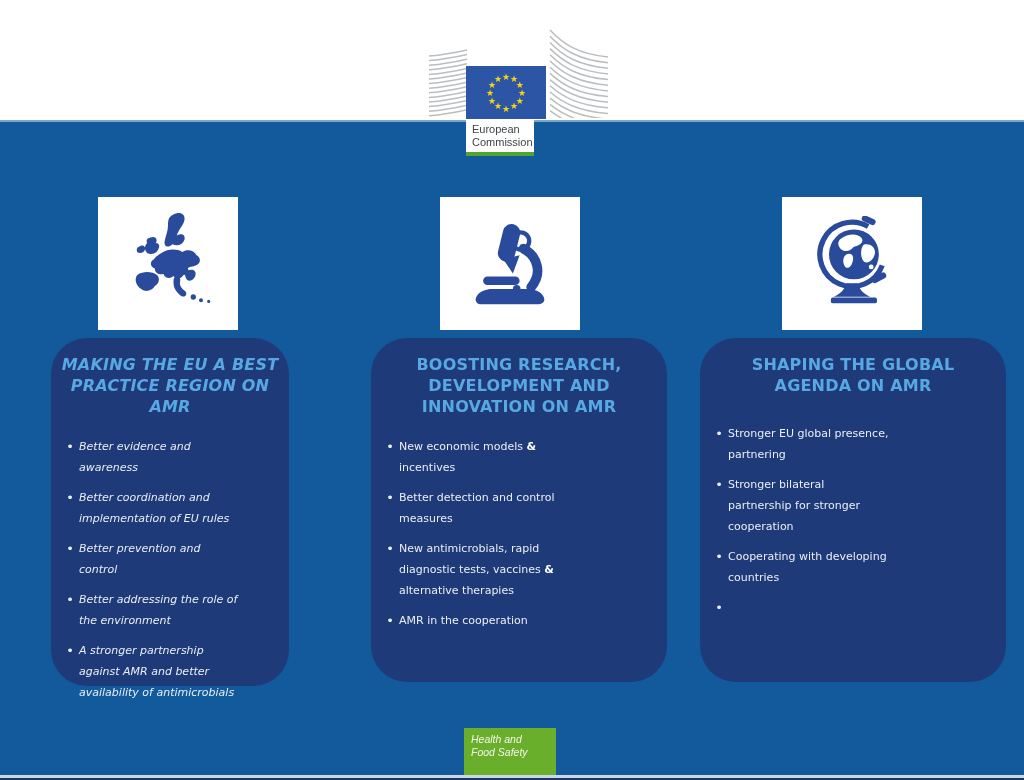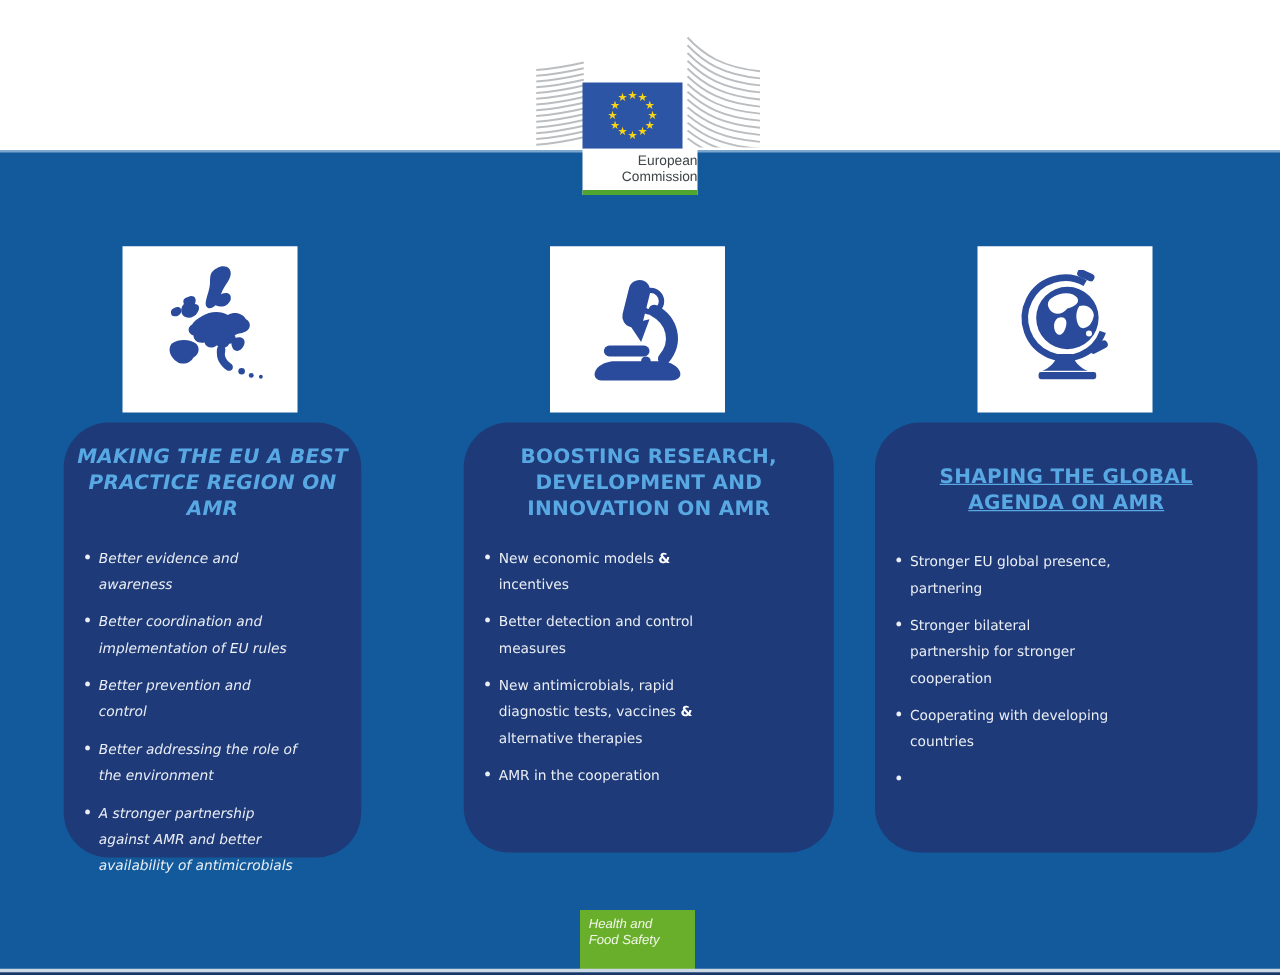--- a/index.html
+++ b/index.html
@@ -9,21 +9,21 @@
   
   .blue-body { position:absolute; left:0; top:120px; right:0; bottom:0; background:var(--body-blue); }
   .blue-body::before { content:""; position:absolute; left:0; top:0; right:0; height:2px; background:#A8C8E6; opacity:.7; }
 
   
   .header-band { position:absolute; left:0; top:0; width:100%; height:120px; background:var(--page-background,#fff); }
   .stripes { position:absolute; }
   .stripes svg path { stroke:var(--stripe-gray); stroke-width:1.5; fill:none; }
   .eu-flag { position:absolute; left:466px; top:66px; width:80px; height:53px; background:var(--flag-blue); }
   .eu-flag .star { position:absolute; color:var(--star-yellow); font-size:9px; line-height:10px; width:10px; text-align:center; }
-  .logo-label { position:absolute; left:466px; top:119px; width:92px; background:#fff; padding:4px 0 3px 6px; box-sizing:border-box; border-bottom:4px solid var(--logo-green); font-family:"Liberation Sans", sans-serif;text-align:right; }
+  .logo-label { position:absolute; left:466px; top:119px; width:68px; background:#fff; padding:4px 0 3px 6px; box-sizing:border-box; border-bottom:4px solid var(--logo-green); font-family:"Liberation Sans", sans-serif; }
   .logo-label div { font-size:11px; line-height:13px; color:#3F4447; }
 
   
   .icon-box { position:absolute; top:197px; width:140px; height:133px; background:#fff; display:flex; align-items:center; justify-content:center; }
 
   
   .card { position:absolute; top:338px; background:var(--card-navy); border-radius:36px; box-sizing:border-box; padding:16px 0 0 0; }
   .card-title { color:var(--heading-blue); font-weight:bold; font-size:16px; line-height:21px; letter-spacing:.2px; text-align:center; white-space:pre-line; padding:0 8px; }
   ul.bullets { margin:19px 0 0 0; padding:0 14px 0 10px; list-style:none; }
   .card--3 ul.bullets { margin-top:27px; }
@@ -191,21 +191,21 @@
           <span class="marker">•</span>
           <span class="btext">New antimicrobials, rapid<br>diagnostic tests, vaccines <b class="amp">&amp;</b><br>alternative therapies</span>
         </li>
         <li>
           <span class="marker">•</span>
           <span class="btext">AMR in the cooperation</span>
         </li>
       </ul>
   </section>
   <section class="card card--3" style="left:700px;width:306px;height:344px;">
-    <h2 class="card-title" style="margin:16px;text-decoration:underline;">SHAPING THE GLOBAL
+    <h2 class="card-title" style="margin:0;">SHAPING THE GLOBAL
 AGENDA ON AMR</h2>
     <ul class="bullets">
         <li>
           <span class="marker">•</span>
           <span class="btext">Stronger EU global presence,<br>partnering</span>
         </li>
         <li>
           <span class="marker">•</span>
           <span class="btext">Stronger bilateral<br>partnership for stronger<br>cooperation</span>
         </li>

